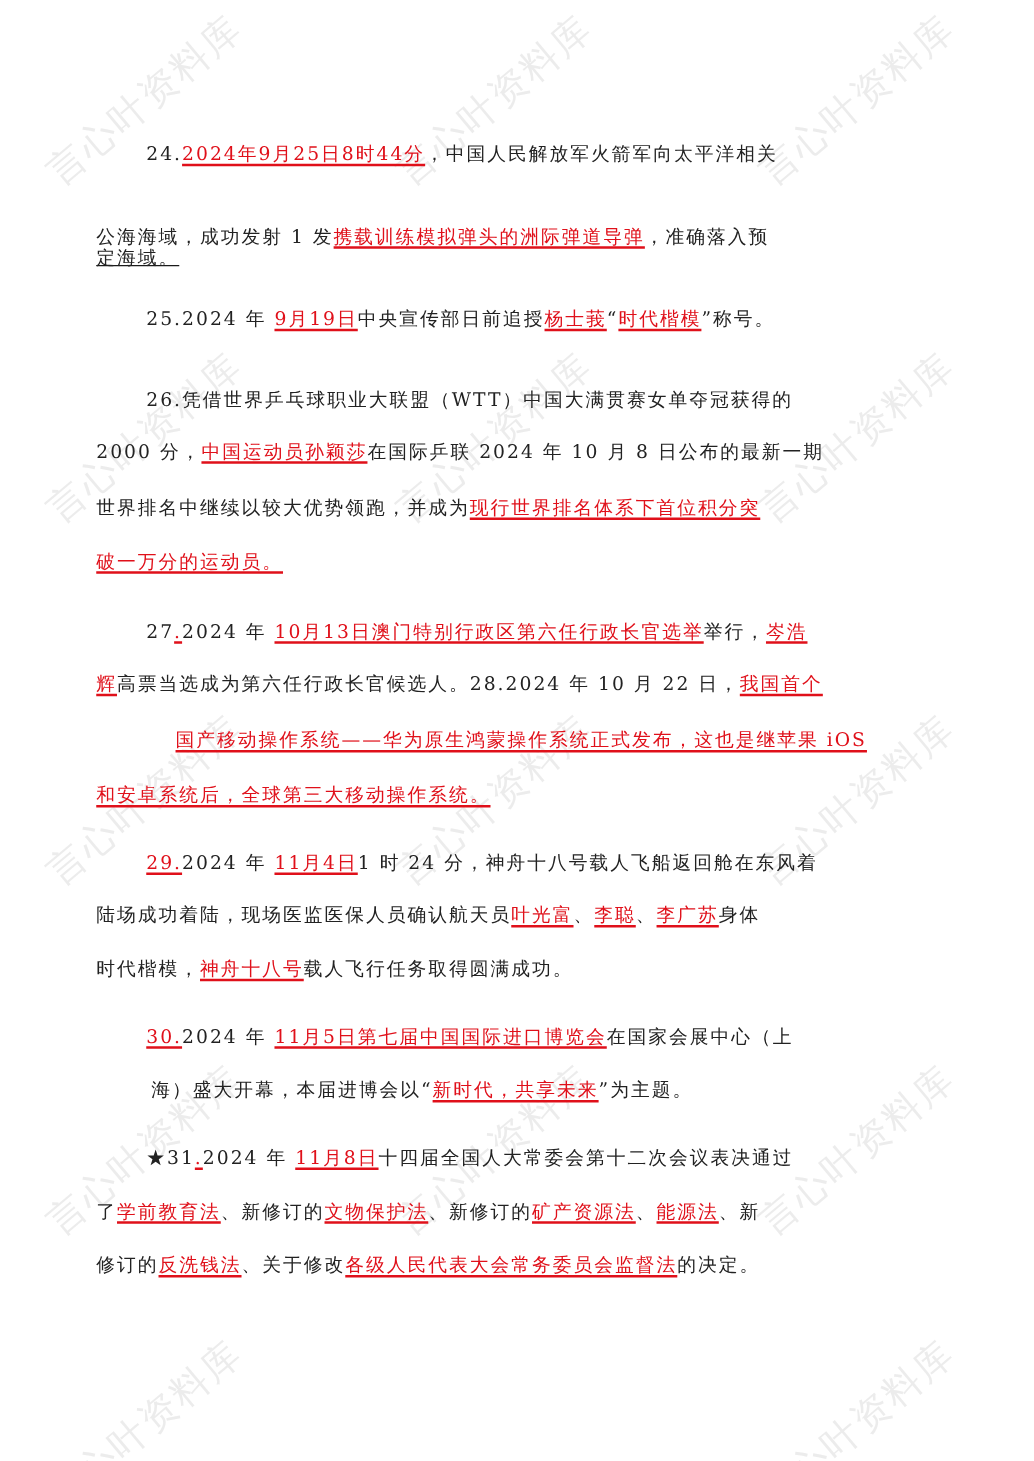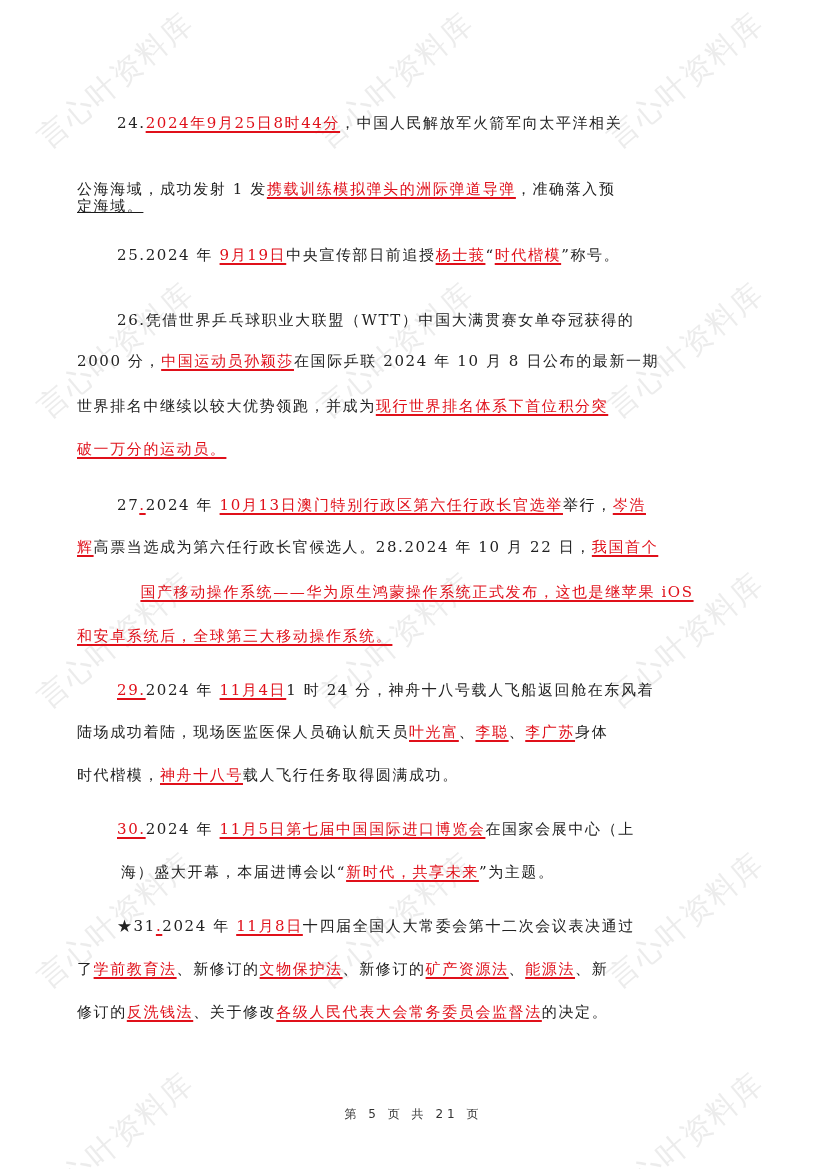--- a/index.html
+++ b/index.html
@@ -70,14 +70,13 @@
       <div>
         <div class="line indent" style="top: 814px;"><span class="seg-red">30.</span><span class="seg-plain">2024 年 </span><span class="seg-red">11月5日第七届中国国际进口博览会</span><span class="seg-plain">在国家会展中心（上</span></div>
         <div class="line" style="top: 857px; margin-left: 44px;"><span class="seg-plain">海）盛大开幕，本届进博会以“</span><span class="seg-red">新时代，共享未来</span><span class="seg-plain">”为主题。</span></div>
       </div>
       <div>
         <div class="line indent" style="top: 911px;"><span class="seg-plain">★31</span><span class="seg-red">.</span><span class="seg-plain">2024 年 </span><span class="seg-red">11月8日</span><span class="seg-plain">十四届全国人大常委会第十二次会议表决通过</span></div>
         <div class="line" style="top: 954px;"><span class="seg-plain">了</span><span class="seg-red">学前教育法</span><span class="seg-plain">、新修订的</span><span class="seg-red">文物保护法</span><span class="seg-plain">、新修订的</span><span class="seg-red">矿产资源法</span><span class="seg-plain">、</span><span class="seg-red">能源法</span><span class="seg-plain">、新</span></div>
         <div class="line" style="top: 997px;"><span class="seg-plain">修订的</span><span class="seg-red">反洗钱法</span><span class="seg-plain">、关于修改</span><span class="seg-red">各级人民代表大会常务委员会监督法</span><span class="seg-plain">的决定。</span></div>
       </div>
     </div>
-  <div class="footer">第 5 页 共 21 页</div>
 </div>
 
 </body></html>

